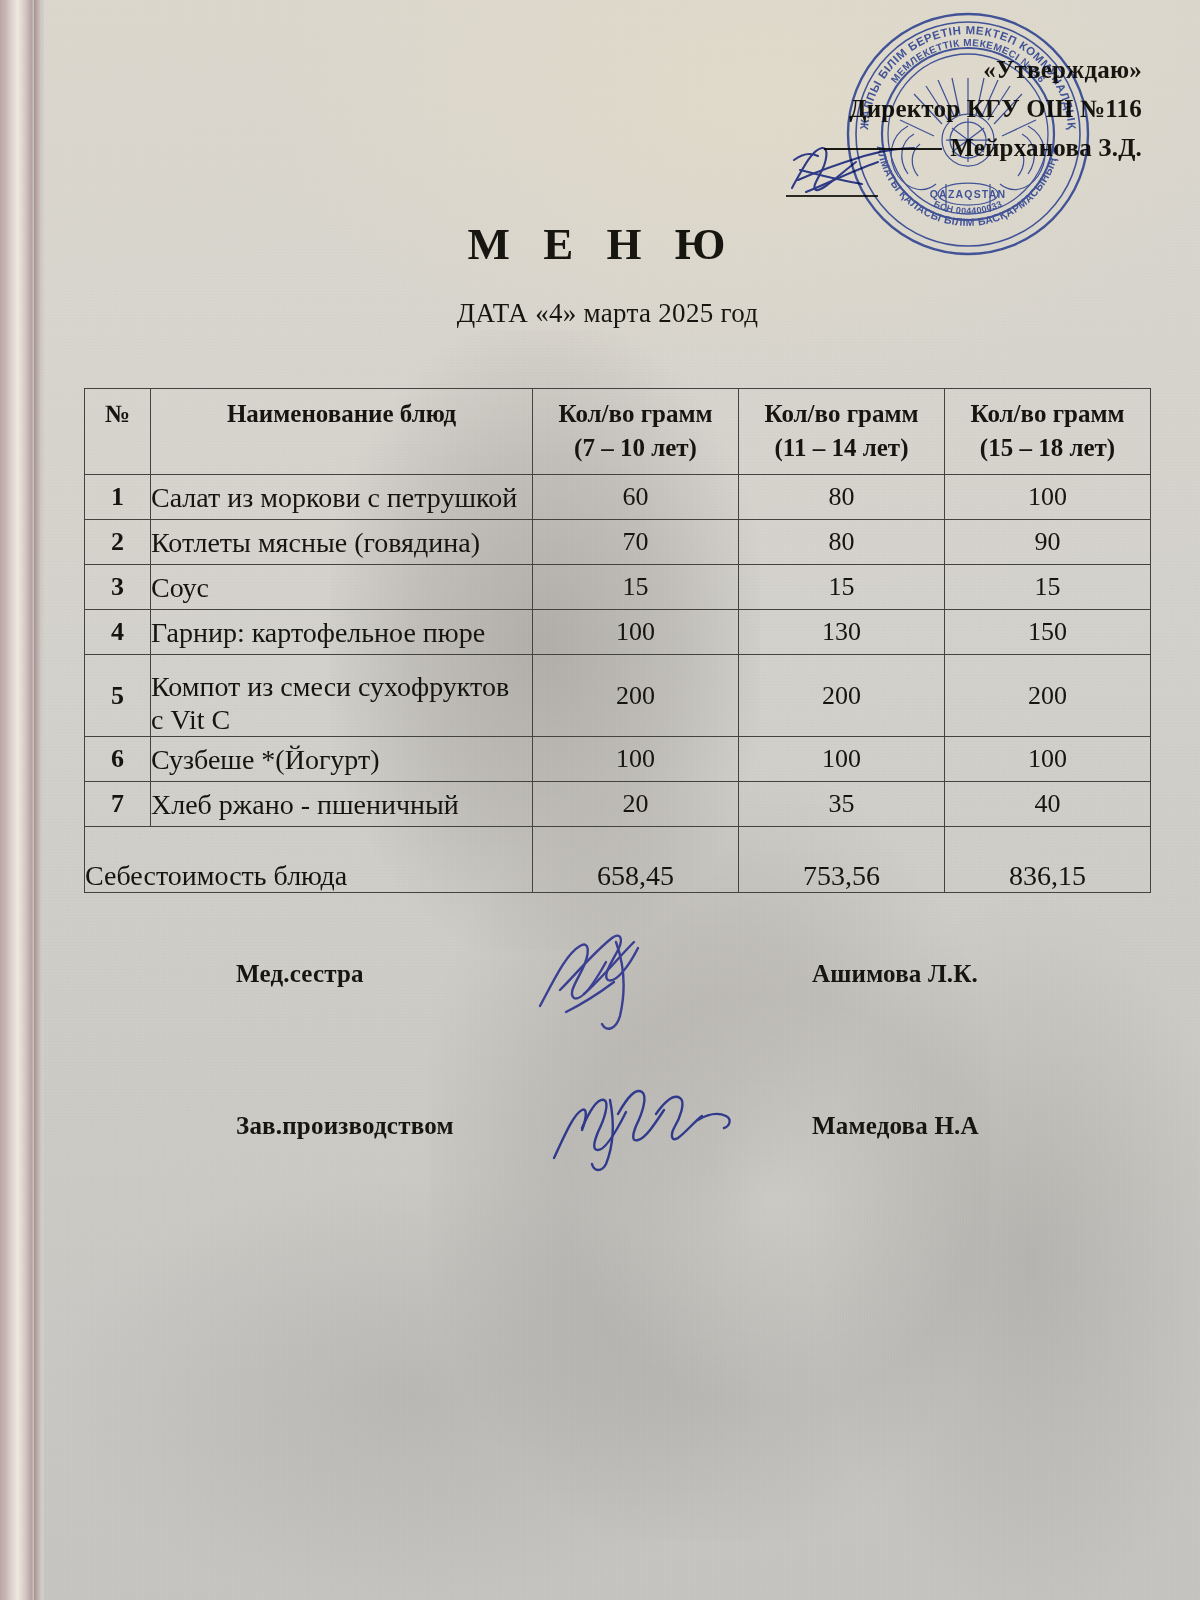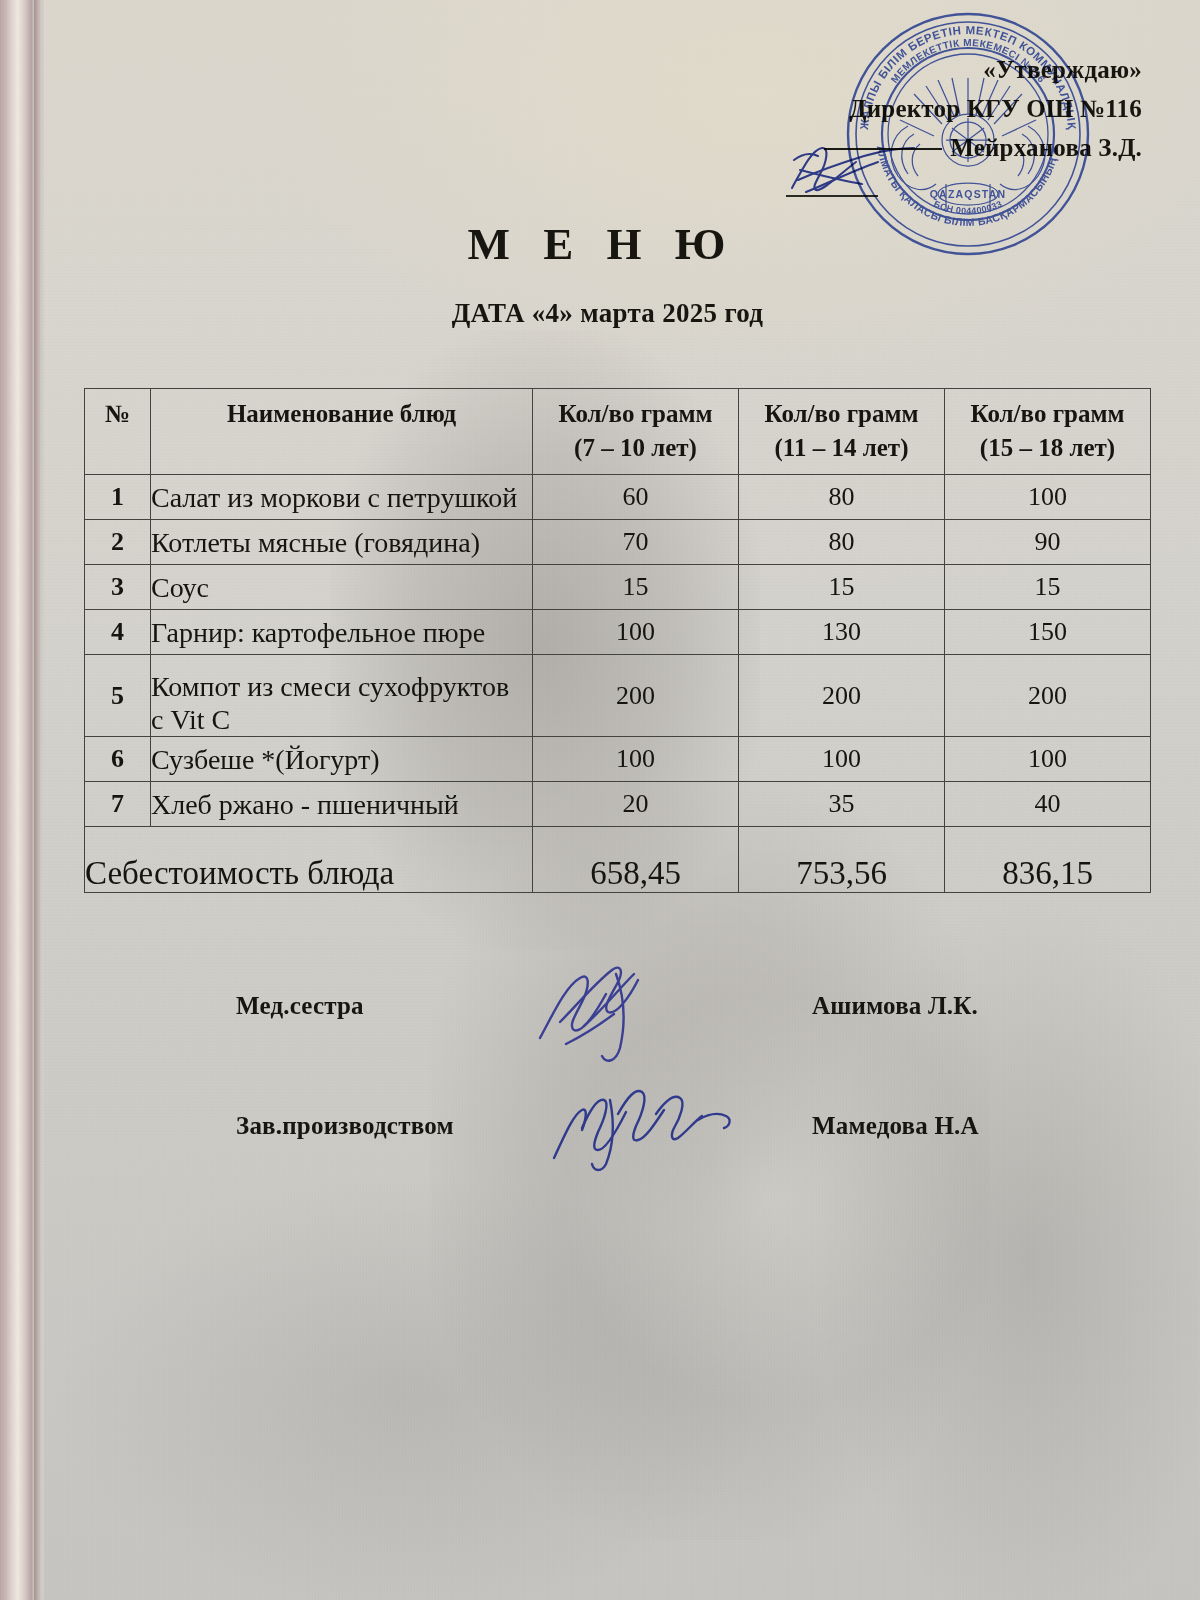--- a/index.html
+++ b/index.html
@@ -127,21 +127,21 @@
     font-weight: bold;
     letter-spacing: 11px;
     padding-left: 4px;
   }
   .menu-date {
     position: absolute;
     left: 0; right: 0;
     top: 298px;
     text-align: center;
     font-size: 27px;
-    font-weight: bold;
+    font-weight: normal;
     letter-spacing: 0.3px;
     padding-left: 15px;
   }
 
   
   .tbl-wrap {
     position: absolute;
     left: 84px;
     top: 388px;
     width: 1066px;
@@ -184,21 +184,21 @@
     line-height: 33px;
   }
   td.c-val {
     text-align: center;
     font-size: 26px;
   }
   tr.r-normal td { height: 45px; }
   tr.r-tall td   { height: 78px; }
   tr.r-cost td {
     height: 66px;
-    font-size: 33px;
+    font-size: 28px;
   }
   td.c-cost-label {
     text-align: left;
     padding-left: 12px;
     font-size: 24px;
     vertical-align: bottom;
     padding-bottom: 6px;
   }
   td.c-cost-val {
     text-align: center;
@@ -231,21 +231,21 @@
   }
   .sigrow .scribble {
     position: absolute;
     left: 520px;
     top: -40px;
     width: 240px;
     height: 110px;
     mix-blend-mode: multiply;
     pointer-events: none;
   }
-  #sig-nurse { top: 992px; }
+  #sig-nurse { top: 960px; }
   #sig-prod  { top: 1112px; }
   #sig-prod .scribble { left: 540px; top: -46px; }
 
   
   .grain {
     position: absolute; inset: 0; z-index: 8; pointer-events: none;
     opacity: 0.26;
     background-image:
       repeating-linear-gradient(0deg, rgba(0,0,0,0.035) 0px, rgba(0,0,0,0) 1px, rgba(255,255,255,0.03) 2px, rgba(0,0,0,0) 3px),
       repeating-linear-gradient(90deg, rgba(0,0,0,0.03) 0px, rgba(0,0,0,0) 1px, rgba(255,255,255,0.025) 2px, rgba(0,0,0,0) 3px);

